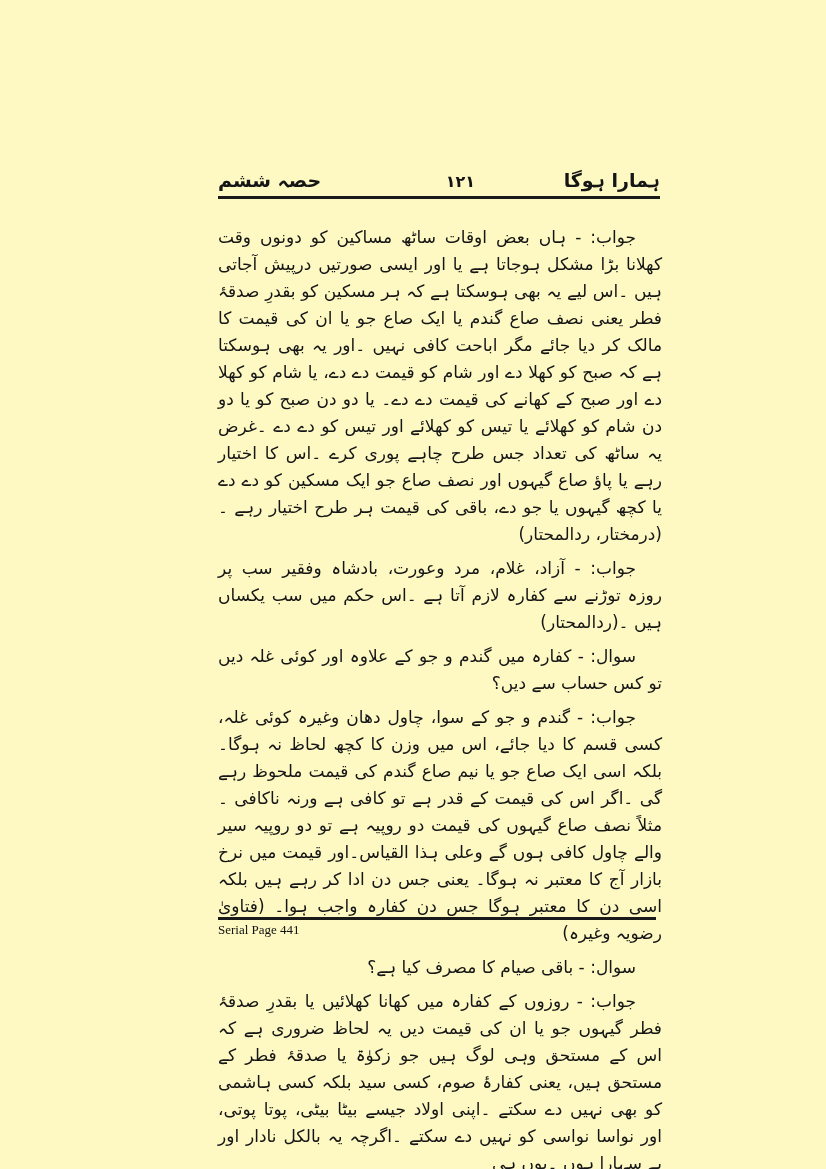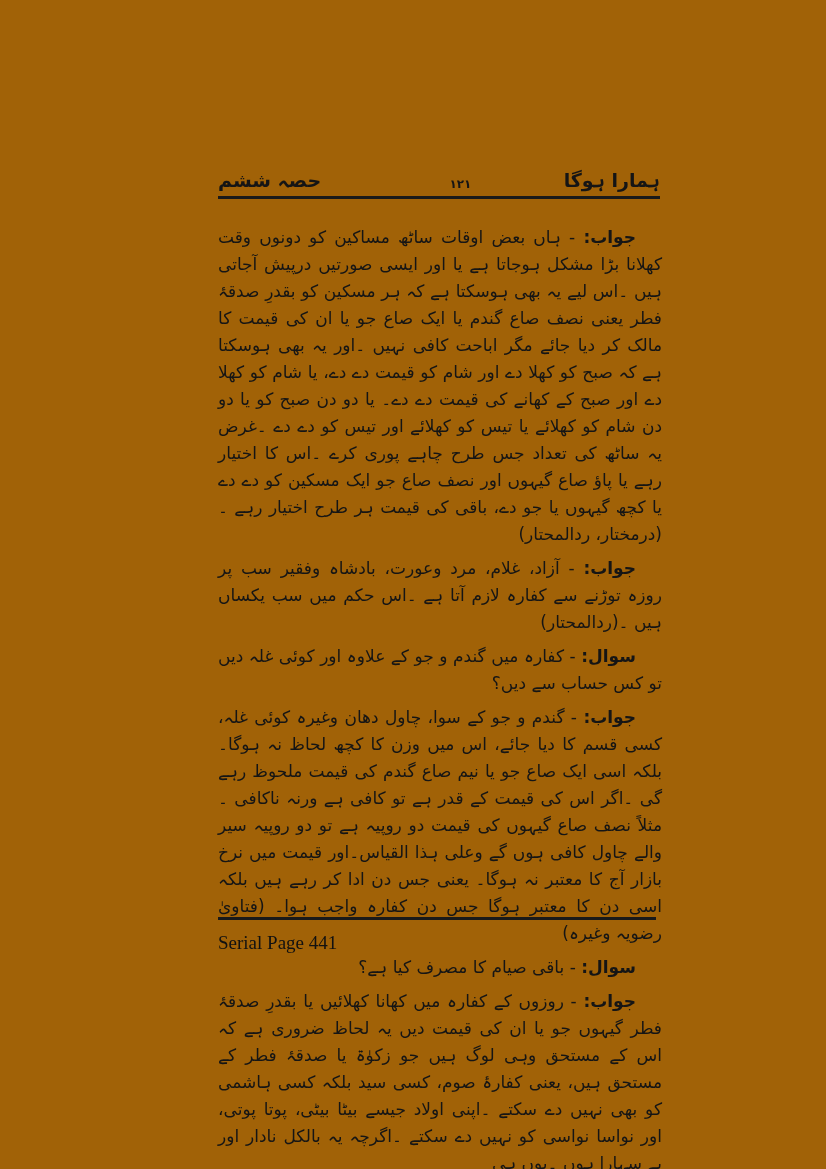--- a/index.html
+++ b/index.html
@@ -1,20 +1,20 @@
 <!DOCTYPE html>
 <html lang="ur"><head>
 <meta charset="utf-8">
 <style>
   html, body { margin: 0; padding: 0; }
   .page {
     position: relative;
     width: 826px;
     height: 1169px;
-    background: #a16207;
+    background: #fef9c3;
     color: #151515;
     font-family: "DejaVu Sans", sans-serif;
     overflow: hidden;
   }
   
   .header {
     position: absolute;
     left: 218px;
     top: 170px;
     width: 442px;
@@ -27,21 +27,21 @@
   .header .book-title,
   .header .section-title {
     direction: rtl;
     font-size: 19px;
     font-weight: bold;
     line-height: 1.1;
     white-space: nowrap;
   }
   .header .page-number {
     direction: rtl;
-    font-size: 12px;
+    font-size: 16px;
     font-weight: bold;
     align-self: flex-end;
     transform: translateX(18px); 
   }
   
   .body-text {
     position: absolute;
     left: 218px;
     top: 224px;
     width: 444px;
@@ -49,37 +49,37 @@
     text-align: justify;
     font-size: 17px;
     line-height: 27px;
     letter-spacing: 0;
   }
   .para {
     margin: 0 0 7px 0;
     text-indent: 26px; 
   }
   .para .qa-label {
-    font-weight: bold;
+    font-weight: normal;
   }
   
   .footer {
     position: absolute;
     left: 218px;
     top: 917px;
     width: 438px;
     border-top: 3px solid #1a1a1a;
   }
   .footer .serial {
     font-family: "Liberation Serif", serif;
-    font-size: 19px;
+    font-size: 13px;
     color: #111;
     direction: ltr;
     text-align: left;
-    padding-top: 12px;
+    padding-top: 2px;
     white-space: nowrap;
   }
 </style>
 </head>
 <body>
 
 <div class="page">
 
   <div class="header">
     <span class="section-title">حصہ ششم</span>

